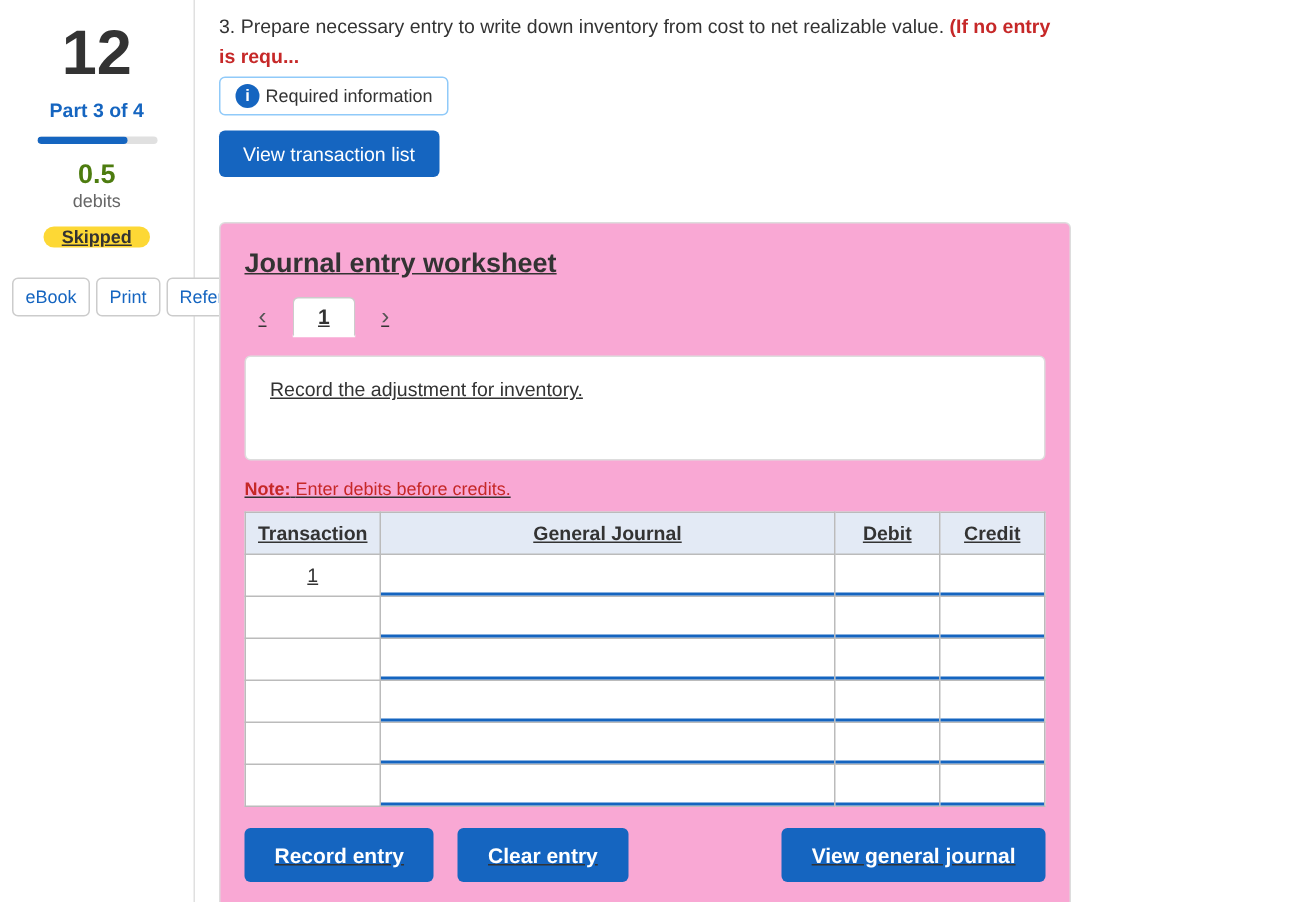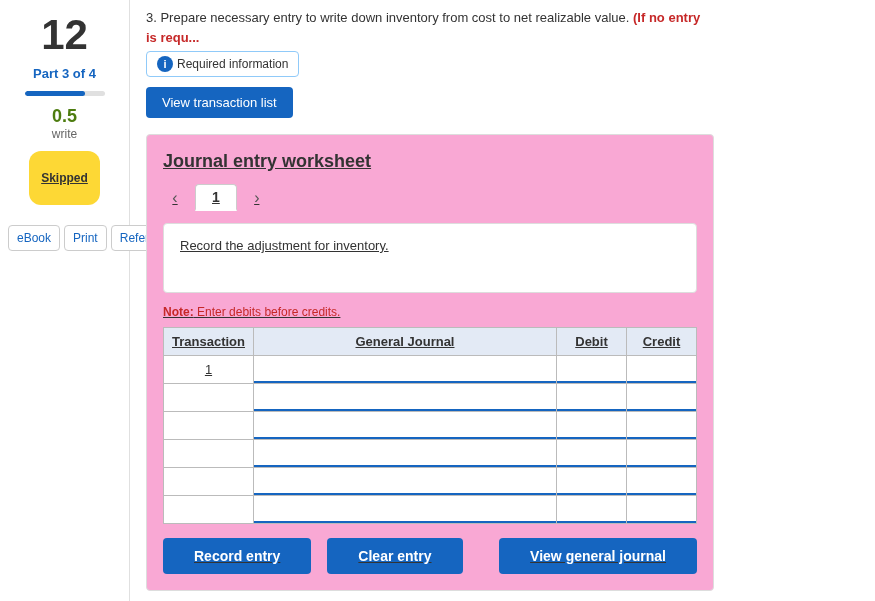--- a/index.html
+++ b/index.html
@@ -62,21 +62,21 @@
       color: #4d7c0f;
     }
     .points-label {
       font-size: 12px;
       color: #666;
     }
     .skipped-badge {
       background: #fdd835;
       color: #333;
       border-radius: 12px;
-      padding: 20px 12px;
+      padding: 0 12px;
       font-size: 12px;
       font-weight: bold;
       text-decoration: underline;
     }
     .sidebar-links {
       display: flex;
       gap: 4px;
       width: 100%;
       margin-top: 10px;
     }
@@ -137,21 +137,21 @@
       font-weight: bold;
     }
     .view-transaction-btn {
       background: #1565c0;
       color: white;
       border: none;
       border-radius: 4px;
       padding: 8px 16px;
       font-size: 13px;
       cursor: pointer;
-      margin-bottom: 16px;
+      margin-bottom: 30px;
       white-space: nowrap;
     }
     
     .worksheet-container {
       background: #f9a8d4;
       border: 1px solid #ddd;
       border-radius: 4px;
       padding: 16px;
       text-decoration: underline;
     }
@@ -251,42 +251,42 @@
       display: flex;
       gap: 16px;
       margin-top: 14px;
       align-items: center;
     }
     .btn-blue {
       background: #1565c0;
       color: white;
       border: none;
       border-radius: 4px;
-      padding: 10px 31px;
+      padding: 10px 20px;
       font-size: 14px;
       font-weight: bold;
       cursor: pointer;
       white-space: nowrap;
     }
     .btn-spacer { flex: 1; }
   </style>
 </head>
 <body>
 
 <div class="page-wrapper">
 
   <div class="sidebar">
     <div class="step-number">12</div>
     <div class="part-label">Part 3 of 4</div>
     <div class="progress-bar-container">
       <div class="progress-bar-fill" style="width:75%"></div>
     </div>
     <div class="points-section">
       <div class="points-value">0.5</div>
-      <div class="points-label">write</div>
+      <div class="points-label">debits</div>
     </div>
     <div class="skipped-badge">Skipped</div>
     <div class="sidebar-links">
       <div class="sidebar-link">eBook</div>
       <div class="sidebar-link">Print</div>
       <div class="sidebar-link">References</div>
     </div>
   </div>
 
   <div class="main-content">

